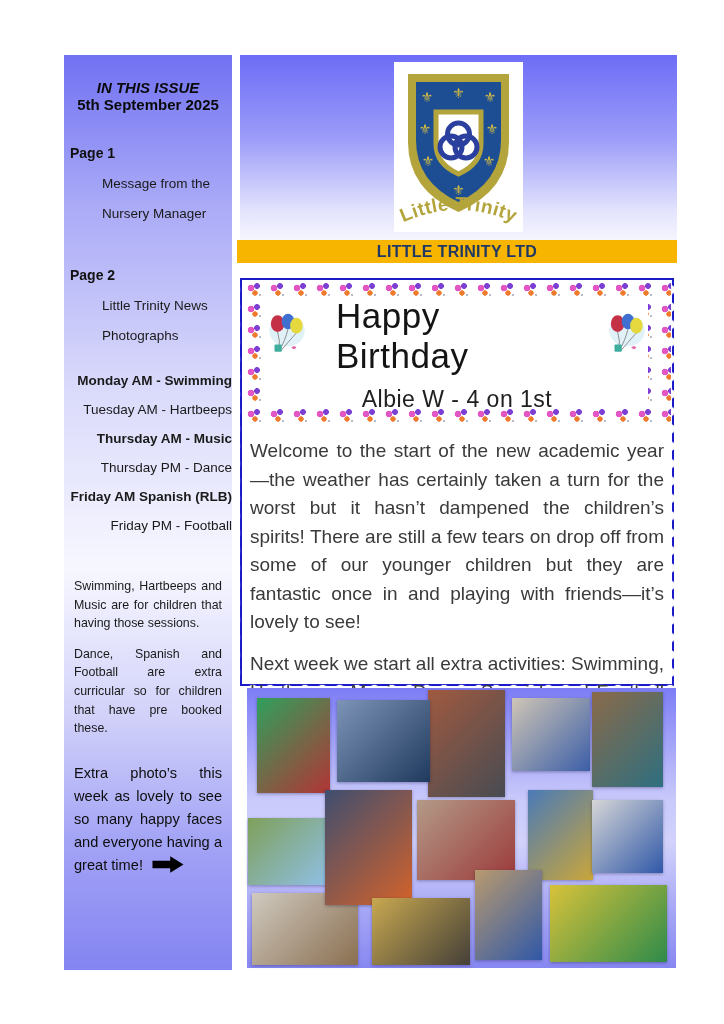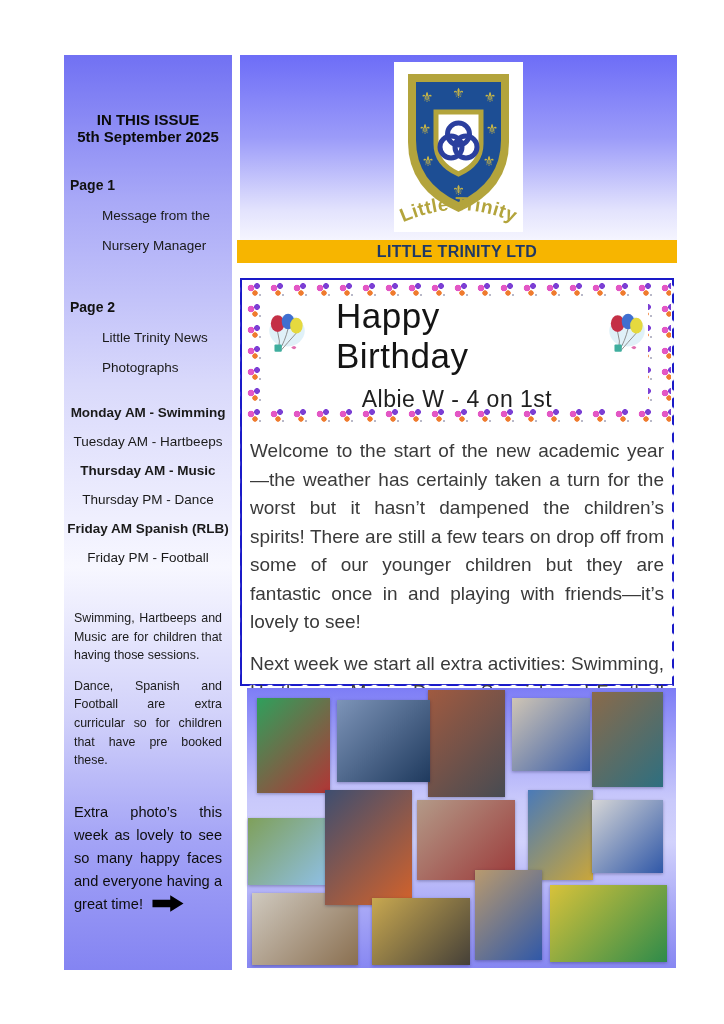--- a/index.html
+++ b/index.html
@@ -2,31 +2,31 @@
 <html><head>
 <meta charset="utf-8">
 <style>
   html,body{margin:0;padding:0;background:#ffffff;}
   .page{position:relative;width:724px;height:1024px;background:#ffffff;overflow:hidden;
         font-family:"Liberation Sans",sans-serif;color:#111;}
 
   
   .sidebar{position:absolute;left:64px;top:55px;width:168px;height:915px;box-sizing:border-box;
            background:linear-gradient(180deg,#7171f3 0%,#a9a9f7 16%,#d9d9fb 36%,#f7f7ff 56%,#d2d2fa 72%,#a3a3f6 86%,#8484f2 100%);}
-  .s-title{margin-top:56px;text-align:center;font-weight:bold;font-size:15px;color:#0a0a0a;}
+  .s-title{margin-top:24px;text-align:center;font-weight:bold;font-size:15px;color:#0a0a0a;font-style:italic;}
   .s-date{margin-top:0;text-align:center;font-weight:bold;font-size:15px;color:#0a0a0a;}
   .s-page{margin:32px 0 0 6px;font-weight:bold;font-size:14px;}
   .s-page.second{margin-top:46px;}
   .s-item{margin:15px 0 0 38px;font-size:13.5px;color:#1a1a1a;}
-  .s-sched{margin-top:14px;text-align:center;font-size:13.5px;color:#1a1a1a;}
+  .s-sched{margin-top:14px;text-align:right;font-size:13.5px;color:#1a1a1a;}
   .s-sched.first{margin-top:30px;}
   .s-sched.bold{font-weight:bold;}
   .s-note{margin:12px 10px 0;font-size:12.4px;line-height:1.5;text-align:justify;color:#1a1a1a;}
   .s-note.first{margin-top:44px;}
-  .s-high{margin:31px 10px 0;font-size:14.6px;line-height:1.58;text-align:justify;color:#0d0d0d;}
+  .s-high{margin:24px 10px 0;font-size:14.6px;line-height:1.58;text-align:justify;color:#0d0d0d;}
   .arrow-ic{display:inline-block;vertical-align:-4px;margin-left:8px;}
 
   
   .main{position:absolute;left:240px;top:55px;width:437px;height:915px;
         background:linear-gradient(180deg,#6d6df7 0%,#9b9bf9 9%,#e3e3fd 17%,#ffffff 22%,#ffffff 100%);}
 
   .logo-box{position:absolute;left:154px;top:7px;width:129px;height:170px;background:#ffffff;}
   .logo-box svg{display:block;width:100%;height:100%;}
 
   .banner{position:absolute;left:-3px;top:185px;width:440px;height:23px;background:#F7B500;

